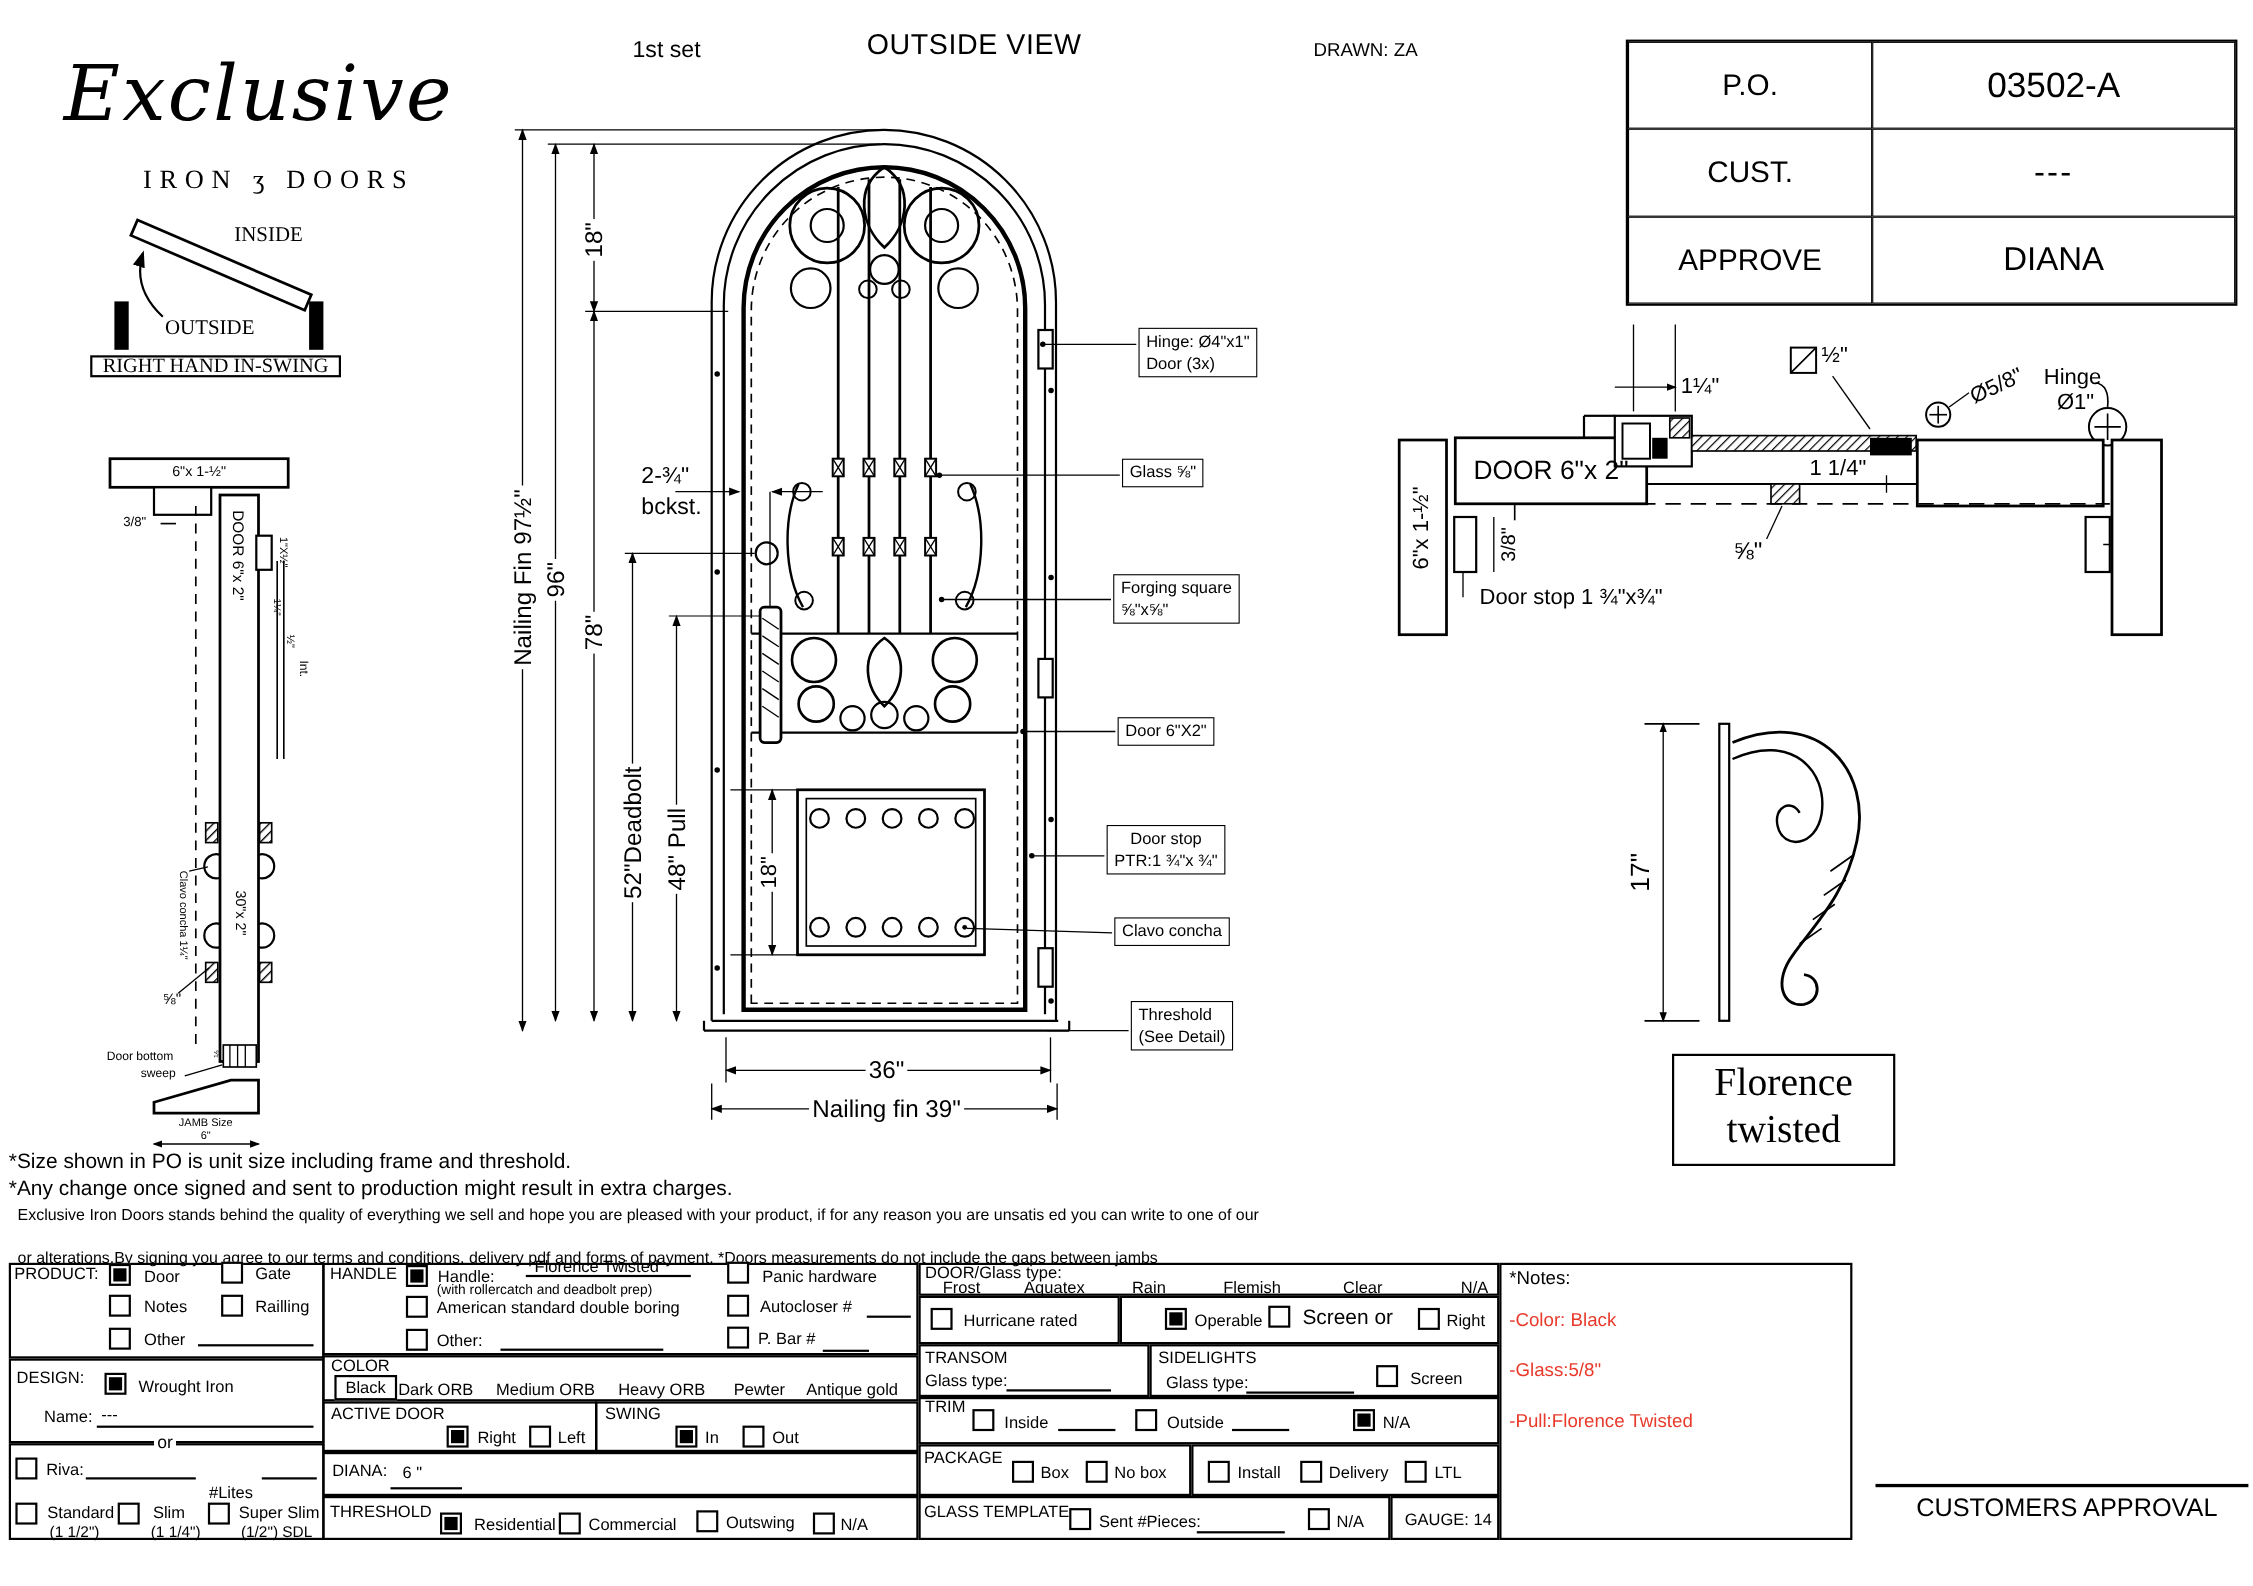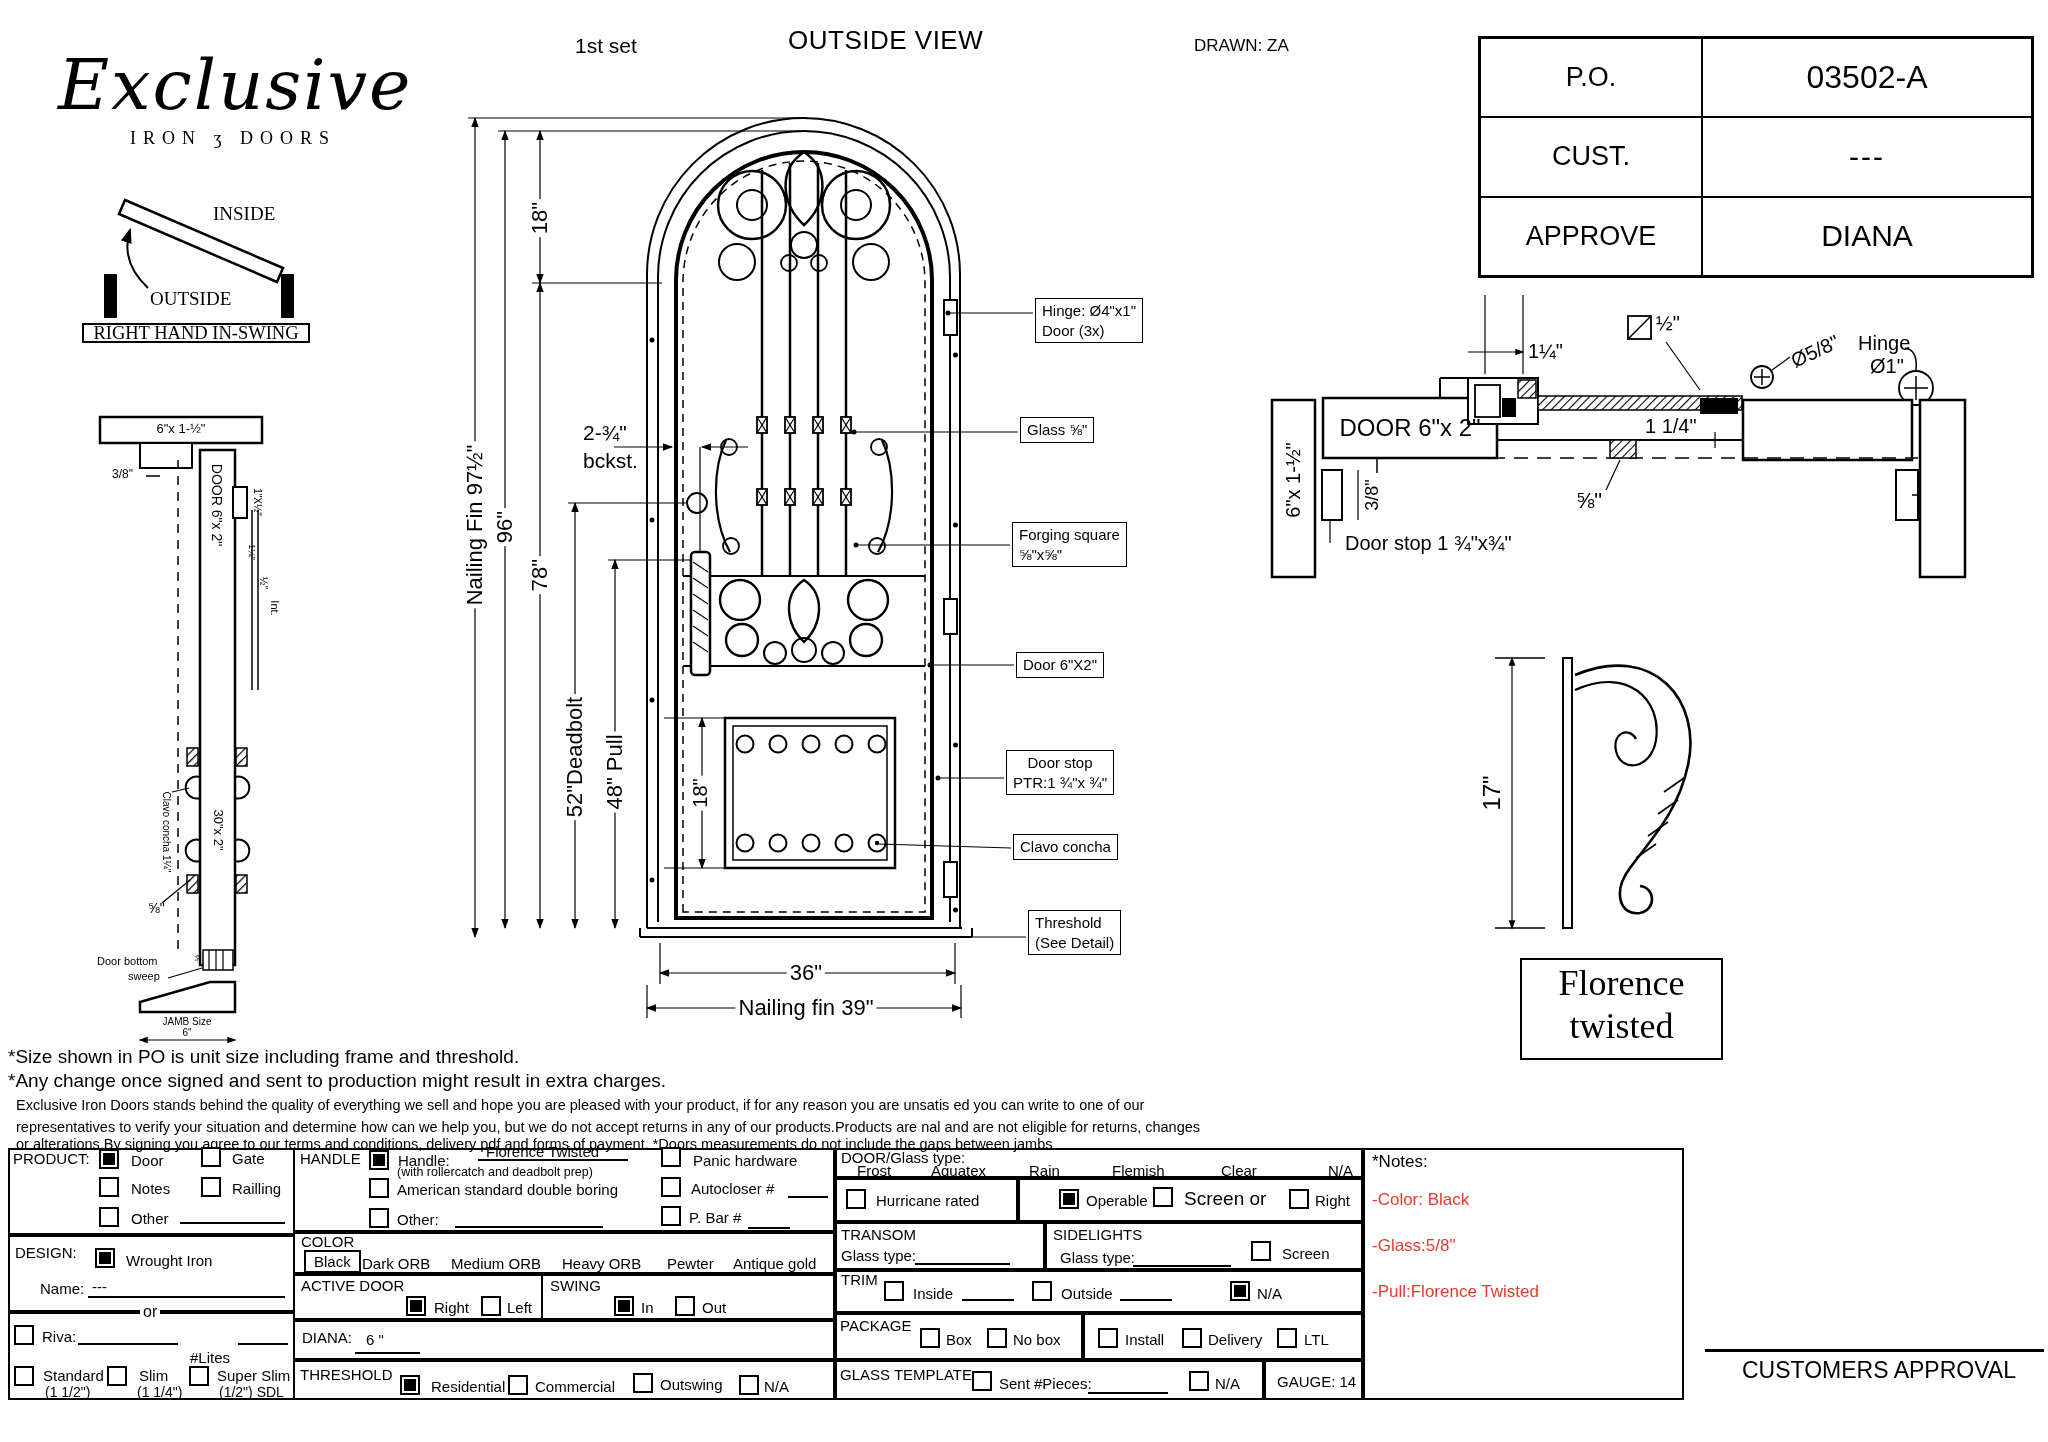--- a/index.html
+++ b/index.html
@@ -23,21 +23,21 @@
   .po{position:absolute;border:2.5px solid #000;display:grid;grid-template-columns:222px 1fr;box-sizing:border-box;background:#fff}
   .po>div{border:1.5px solid #000;display:flex;align-items:center;justify-content:center}
   .selbox{position:absolute;border:2px solid #000;padding:1px 8px;font-size:15px;background:#fff}
 </style>
 </head>
 <body>
 
 <div id="stage">
 
   <div class="logo-script" style="left:58px;top:44px">Exclusive</div>
-  <div class="t ser" style="left:130px;top:128px;font-size:18px;letter-spacing:7px">IRON ʒ DOORS</div>
+  <div class="t ser" style="left:130px;top:151px;font-size:24px;letter-spacing:7px">IRON ʒ DOORS</div>
 
   <div class="t" style="left:575px;top:34px;font-size:21px">1st set</div>
   <div class="t" style="left:788px;top:26px;font-size:26px;letter-spacing:0.5px">OUTSIDE VIEW</div>
   <div class="t" style="left:1194px;top:36px;font-size:17px">DRAWN: ZA</div>
 
   <div class="po" style="left:1478px;top:36px;width:556px;height:242px;grid-template-rows:1fr 1fr 1fr">
     <div class="t-cell" style="font-size:27px">P.O.</div>
     <div style="font-size:32px">03502-A</div>
     <div style="font-size:27px">CUST.</div>
     <div style="font-size:30px;letter-spacing:2px">---</div>
@@ -377,21 +377,20 @@
   </svg>
   <div class="t vt" style="left:1492px;top:793px;font-size:24px">17"</div>
   <div class="bx" style="left:1520px;top:958px;width:203px;height:102px;text-align:center">
     <div class="ser" style="font-size:36px;line-height:1.3">Florence</div>
     <div class="ser" style="font-size:36px;line-height:1.1">twisted</div>
   </div>
 
   <div class="t" style="left:8px;top:1046px;font-size:19px">*Size shown in PO is unit size including frame and threshold.</div>
   <div class="t" style="left:8px;top:1070px;font-size:19px">*Any change once signed and sent to production might result in extra charges.</div>
   <div class="t" style="left:16px;top:1097px;font-size:14.5px">Exclusive Iron Doors stands behind the quality of everything we sell and hope you are pleased with your product, if for any reason you are unsatis   ed you can write to one of our</div>
-  <div class="t" style="left:16px;top:1119px;font-size:14.5px">representatives to verify your situation and determine how can we help you, but we do not accept returns in any of our products.Products are    nal and are not eligible for returns, changes</div>
   <div class="t" style="left:16px;top:1136px;font-size:14.5px">or alterations.By signing you agree to our terms and conditions, delivery pdf and forms of payment. *Doors measurements do not include the gaps between jambs</div>
 
   <div class="bx" style="left:8px;top:1148px;width:287px;height:87px"></div>
   <div class="bx" style="left:8px;top:1235px;width:287px;height:77px"></div>
   <div class="bx" style="left:8px;top:1312px;width:287px;height:88px"></div>
   <div class="bx" style="left:293px;top:1148px;width:542px;height:84px"></div>
   <div class="bx" style="left:293px;top:1232px;width:542px;height:42px"></div>
   <div class="bx" style="left:293px;top:1274px;width:250px;height:46px"></div>
   <div class="bx" style="left:541px;top:1274px;width:294px;height:46px"></div>
   <div class="bx" style="left:293px;top:1320px;width:542px;height:40px"></div>

